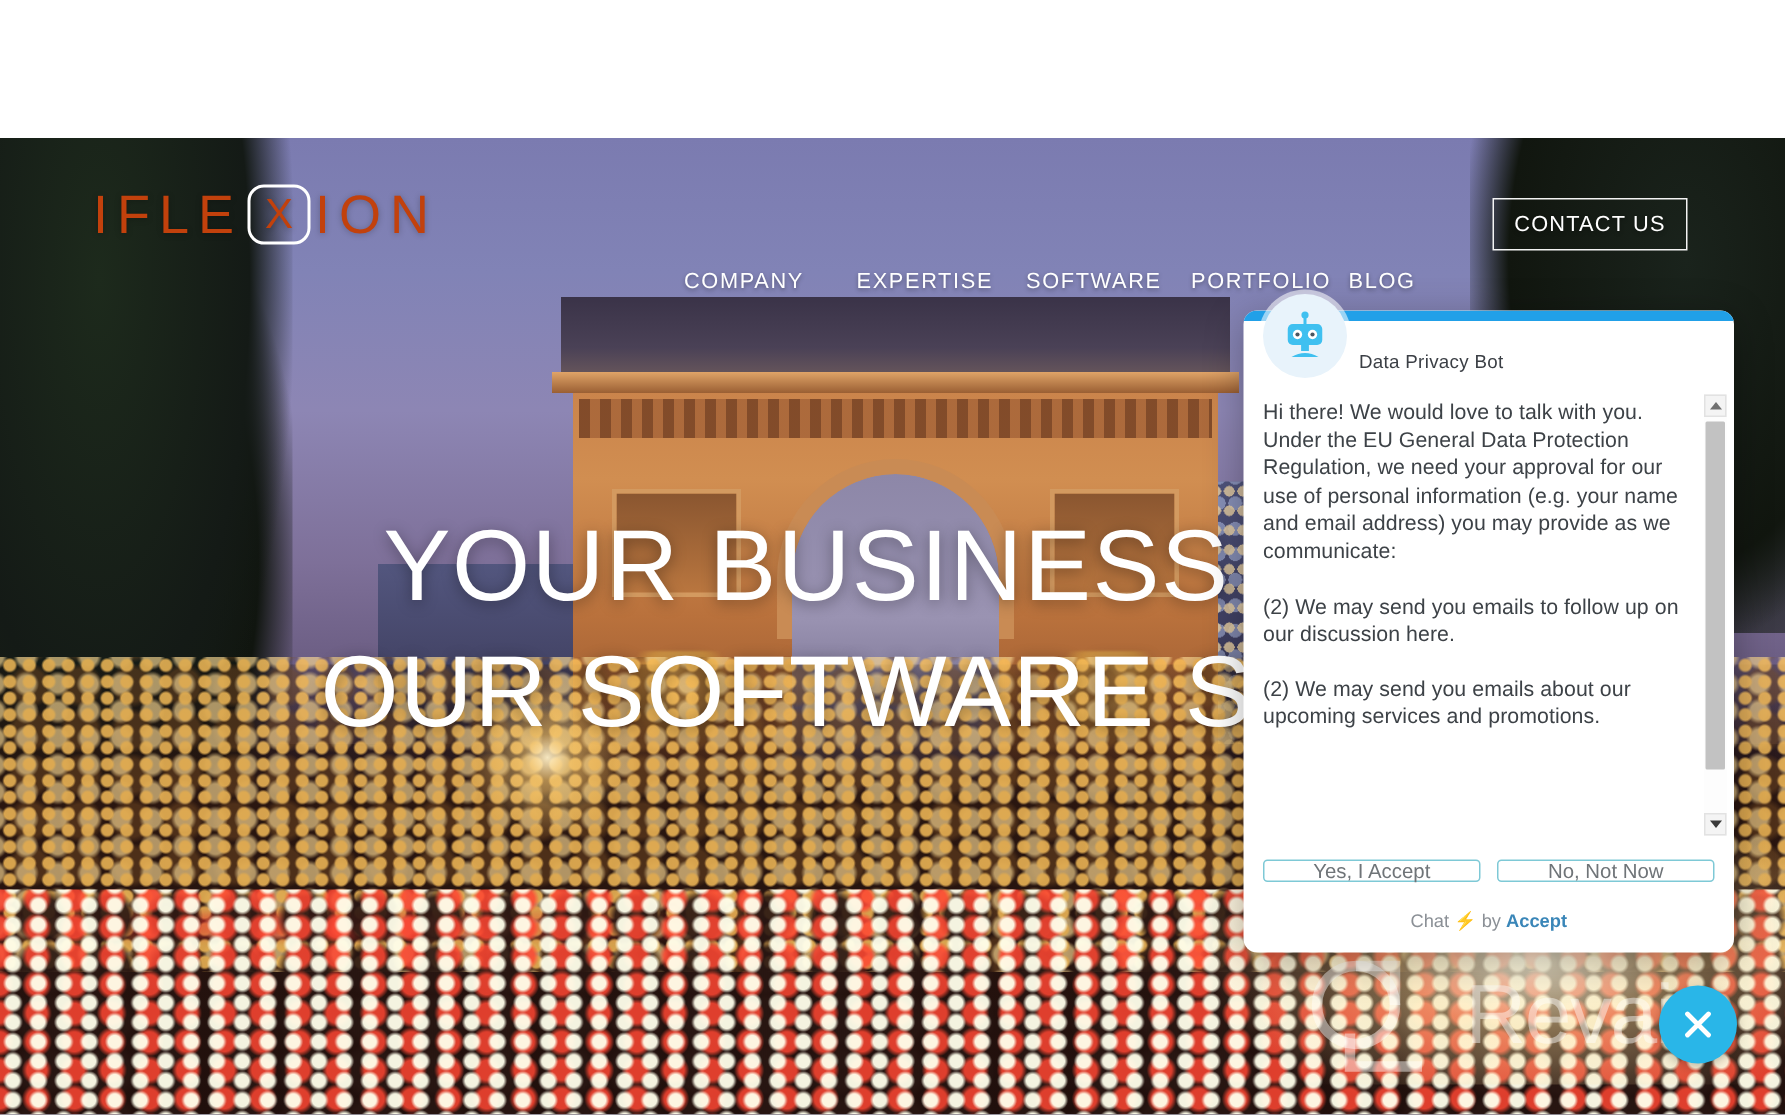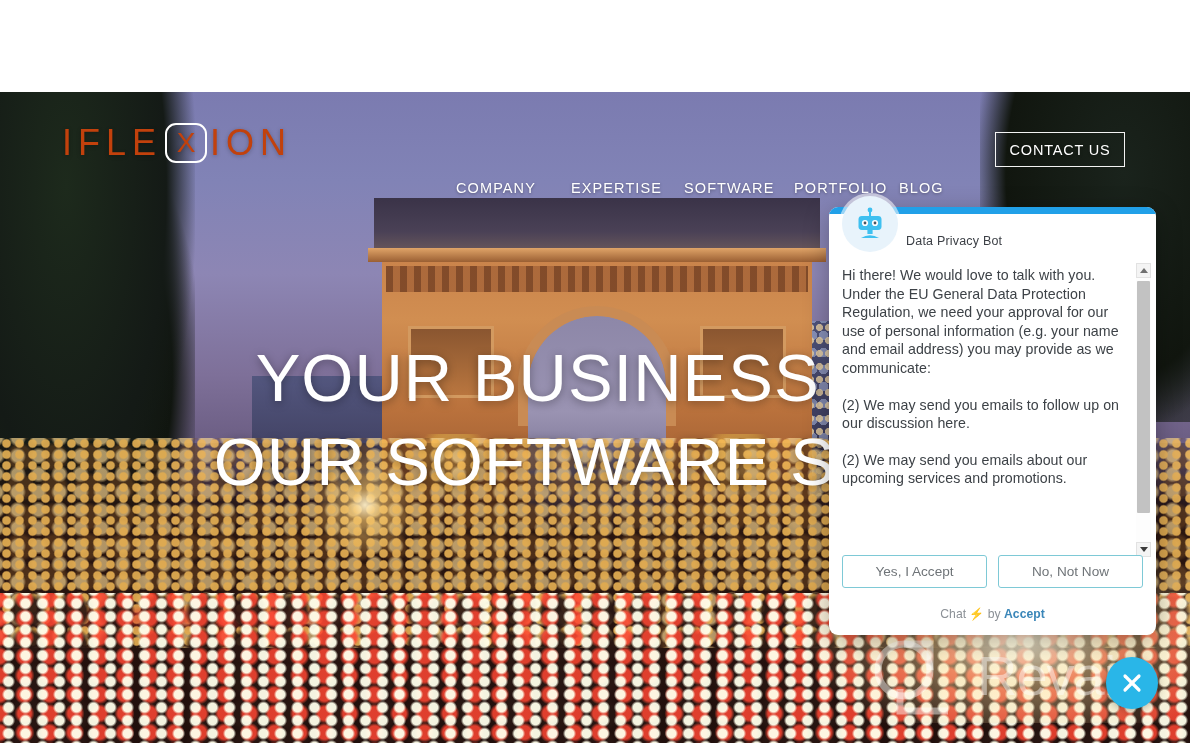--- a/index.html
+++ b/index.html
@@ -219,21 +219,21 @@
   .sb-up .sb-arrow{ border-bottom:5px solid #707070; }
   .sb-down .sb-arrow{ border-top:5px solid #3a3a3a; }
   .sb-track { position:absolute; left:0; top:15px; width:15px; height:264px; background:#fdfdfd; }
   .sb-thumb { position:absolute; left:1px; top:18px; width:13px; height:232px; background:#c2c2c2; border-radius:1px; }
 
   .actions{
     position:absolute; left:0; bottom:47px; width:100%;
     display:flex; gap:11px; padding:0 13px; justify-content:center;
   }
   .act-btn{
-    flex:1; height:33px; border:1px solid #7ec9d6; border-radius:3px;
+    flex:1; height:15px; border:1px solid #7ec9d6; border-radius:3px;
     background:#fff; color:#6f7478; font-size:13.6px;
     display:flex; align-items:center; justify-content:center; cursor:pointer;
   }
   .drift-foot{
     position:absolute; left:0; bottom:14px; width:100%;
     text-align:center; font-size:12.2px; color:#8b9096;
   }
   .drift-foot .bolt { color:#f4b223; font-size:12px; }
   .drift-foot .brand { color:#3a86b8; font-weight:bold; }
 

